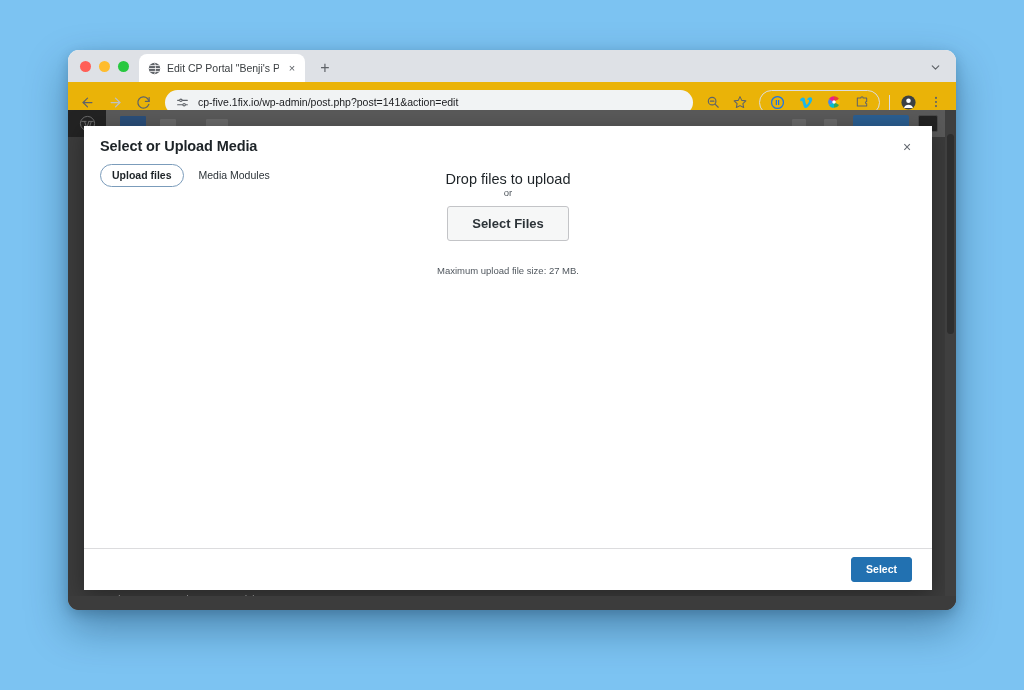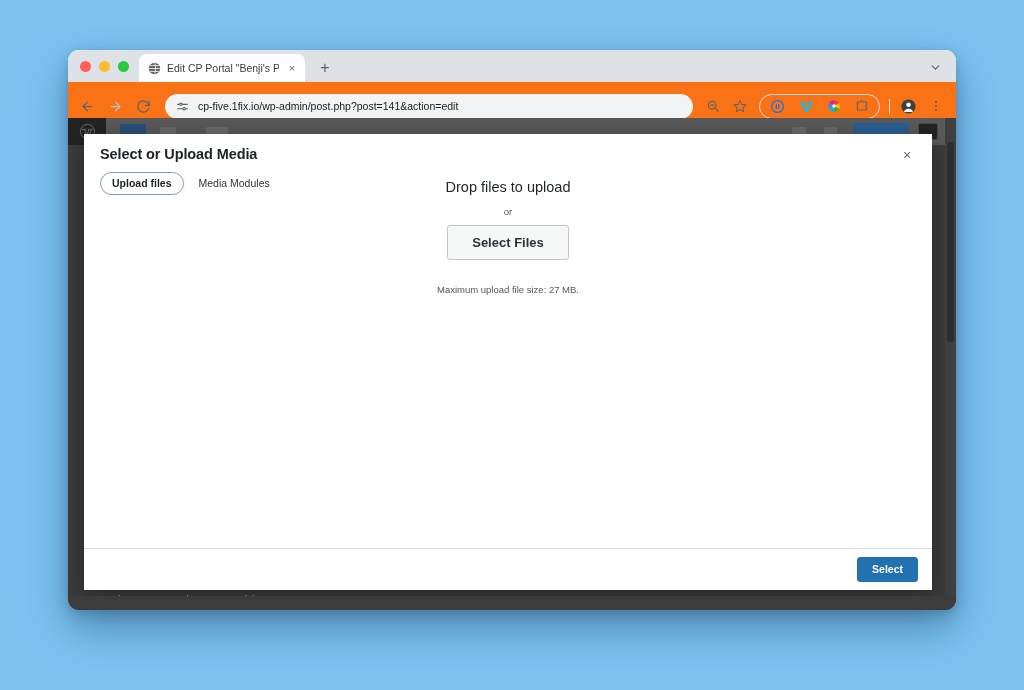--- a/index.html
+++ b/index.html
@@ -98,22 +98,22 @@
   .tab-strip-spacer { flex: 1; }
   .tabstrip-chevron {
     width: 26px; height: 26px;
     margin: 0 8px 2px 0;
     display: flex; align-items: center; justify-content: center;
     color: #5f6368;
   }
 
   
   .toolbar {
-    height: 36px;
-    background: #f97316;
+    height: 28px;
+    background: #eab308;
     display: flex;
     align-items: center;
     padding: 12px 8px 0 6px;
     gap: 1px;
     flex: none;
   }
   .nav-btn {
     width: 27px; height: 27px;
     display: flex; align-items: center; justify-content: center;
     border-radius: 50%;
@@ -319,21 +319,20 @@
     transform: translateY(-34px);
   }
   .drop-title {
     font-size: 14.5px;
     color: #1d2327;
     font-weight: normal;
   }
   .drop-or {
     font-size: 9.5px;
     color: #50575e;
-    margin-top: 11px;
   }
   .select-files-btn {
     display: inline-block;
     margin-top: 8px;
     font-size: 13px;
     font-weight: bold;
     color: #2c3338;
     background: #f6f7f7;
     border: 1px solid #c3c4c7;
     border-radius: 3px;
@@ -346,21 +345,21 @@
     color: #50575e;
   }
 
   .modal-footer {
     flex: none;
     height: 42px;
     border-top: 1px solid #dcdcde;
     display: flex;
     align-items: center;
     justify-content: flex-end;
-    padding-right: 14px;
+    padding-right: 20px;
   }
   .select-btn {
     background: #2271b1;
     color: #ffffff;
     font-size: 10.5px;
     font-weight: bold;
     border: 1px solid #2271b1;
     border-radius: 3px;
     padding: 5px 14px;
     line-height: 1.3;

